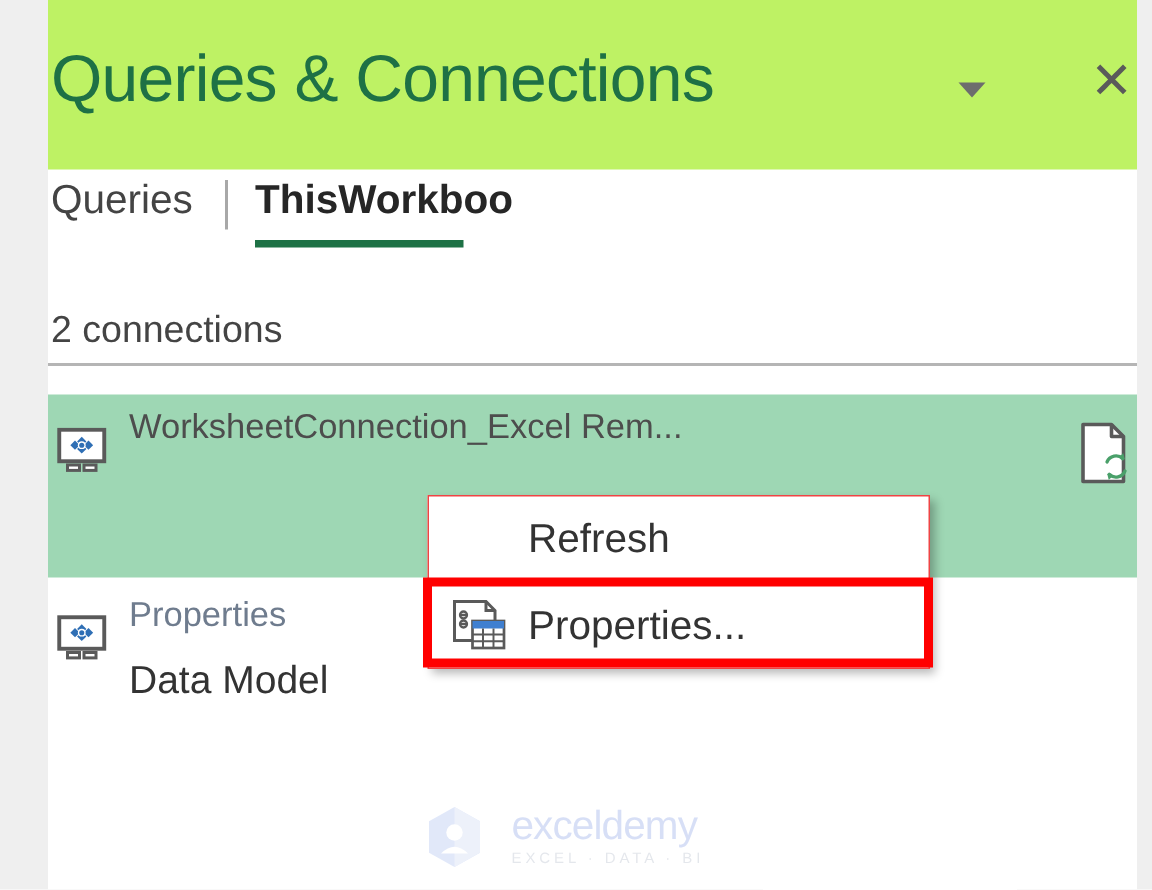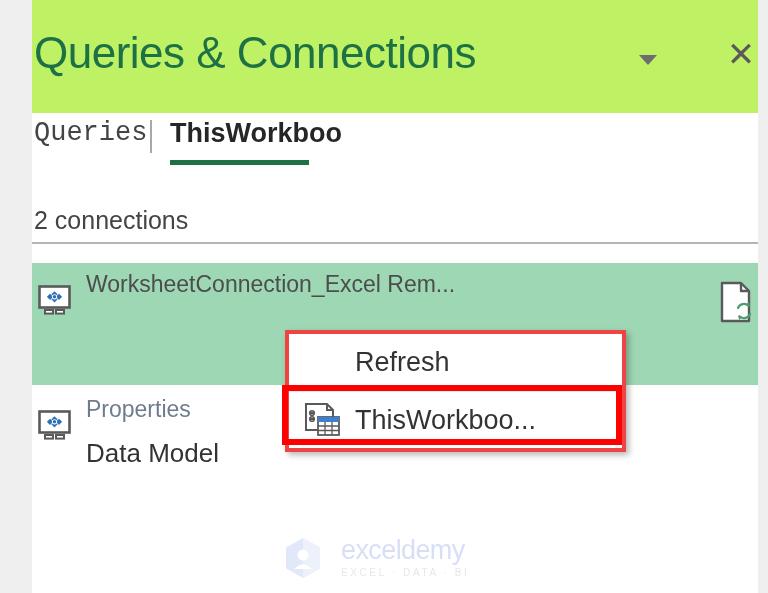--- a/index.html
+++ b/index.html
@@ -93,21 +93,21 @@
     top: 0;
     font-size: 27px;
     color: #444444;
     cursor: pointer;
     white-space: nowrap;
   }
   .tab.active {
     font-weight: bold;
     color: #262626;
   }
-  #tab-queries { left: 2px; font-family: Liberation Mono, monospace; }
+  #tab-queries { left: 2px; }
   #tab-connections { left: 138px; }
   #tab-divider {
     position: absolute;
     left: 118px;
     top: 2px;
     width: 2px;
     height: 33px;
     background: #a8a8a8;
   }
   #tab-underline {
@@ -190,21 +190,21 @@
     cursor: pointer;
   }
 
   
   #context-menu {
     position: absolute;
     left: 285px;
     top: 330px;
     width: 333px;
     background: #ffffff;
-    border: 4px solid #ef4444;
+    border: 1px solid #ef4444;
     box-shadow: 3px 3px 6px rgba(0,0,0,0.28);
     z-index: 40;
   }
   .menu-item {
     position: relative;
     height: 57px;
     display: flex;
     align-items: center;
     cursor: pointer;
     box-sizing: border-box;
@@ -368,21 +368,21 @@
         </g>
         <circle cx="9" cy="11" r="2.3" fill="none" stroke="#5a5a5a" stroke-width="1.6"></circle>
         <circle cx="9" cy="17" r="2.3" fill="none" stroke="#5a5a5a" stroke-width="1.6"></circle>
         <rect x="15" y="15" width="21" height="18" fill="#ffffff" stroke="#5a5a5a" stroke-width="1.8"></rect>
         <rect x="15" y="15" width="21" height="5" fill="#3f7fd0"></rect>
         <g stroke="#5a5a5a" stroke-width="1.3">
           <path d="M15 24 h21 M15 28.5 h21 M22 20 v13 M29 20 v13"></path>
         </g>
       </svg>
     </span>
-    <span class="menu-label">ThisWorkboo...</span>
+    <span class="menu-label">Properties...</span>
   </div>
 
 </div>
 
 <div id="delete-highlight"></div>
 
 <div id="watermark">
   <svg width="42" height="44" viewBox="0 0 42 44">
     <path d="M20 2 L37 11.5 V32.5 L20 42 L3 32.5 V11.5 Z" fill="#c9d6f5"></path>
     <path d="M20 2 L37 11.5 V32.5 L20 42 Z" fill="#dfe6f7"></path>

